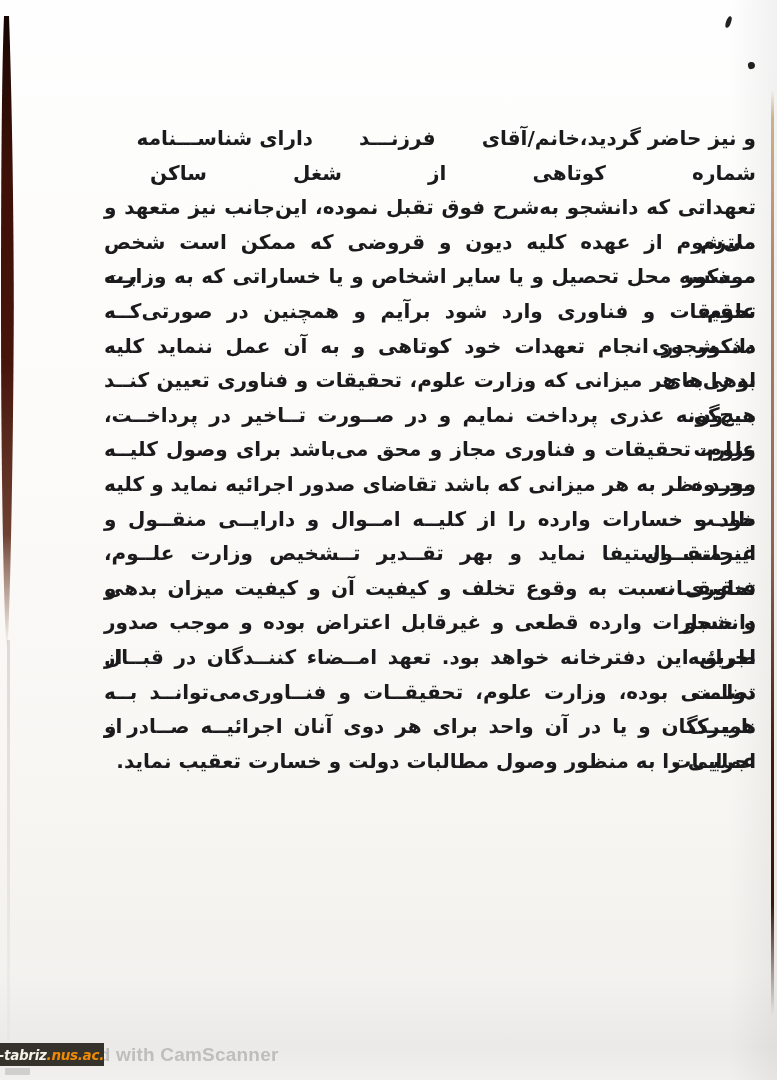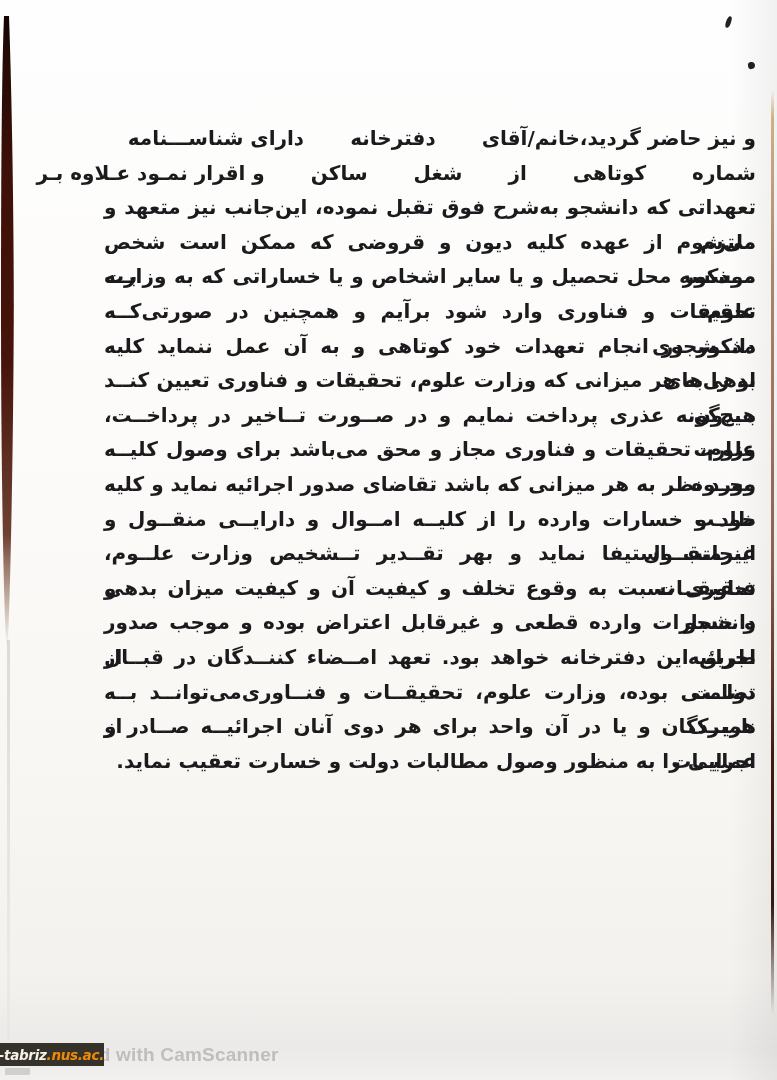--- a/index.html
+++ b/index.html
@@ -126,30 +126,29 @@
   <div class="left-crease"></div>
 
   <div class="edge-line"></div>
 
   <div class="ink-mark-1"></div>
   <div class="ink-mark-2"></div>
 
   <div class="doc-text">
       <div class="line fields">
         <span>و نیز حاضر گردید،خانم/آقای</span>
-        <span>دفترخانه</span>
+        <span>فرزنـــد</span>
         <span>دارای شناســـنامه</span>
       </div>
       <div class="line fields">
         <span>شماره</span>
         <span>کوتاهی</span>
         <span>از</span>
         <span>شغل</span>
         <span>ساکن</span>
-        <span>و اقرار نمـود عـلاوه بـر</span>
       </div>
       <div class="line body">تعهداتی که دانشجو به‌شرح فوق تقبل نموده، این‌جانب نیز متعهد و ملتزم</div>
       <div class="line body">می‌شوم از عهده کلیه دیون و قروضی که ممکن است شخص مــذکور بــه</div>
       <div class="line body">موسسه محل تحصیل و یا سایر اشخاص و یا خساراتی که به وزارت علوم،</div>
       <div class="line body">تحقیقات و فناوری وارد شود برآیم و همچنین در صورتی‌کــه دانــشجوی</div>
       <div class="line body">مذکور در انجام تعهدات خود کوتاهی و به آن عمل ننماید کلیه بدهی‌های</div>
       <div class="line body">او را به هر میزانی که وزارت علوم، تحقیقات و فناوری تعیین کنــد بــدون</div>
       <div class="line body">هیچ‌گونه عذری پرداخت نمایم و در صــورت تــاخیر در پرداخــت، وزارت</div>
       <div class="line body">علوم، تحقیقات و فناوری مجاز و محق می‌باشد برای وصول کلیــه وجــوه</div>
       <div class="line body">مورد نظر به هر میزانی که باشد تقاضای صدور اجرائیه نماید و کلیه طلــب</div>

